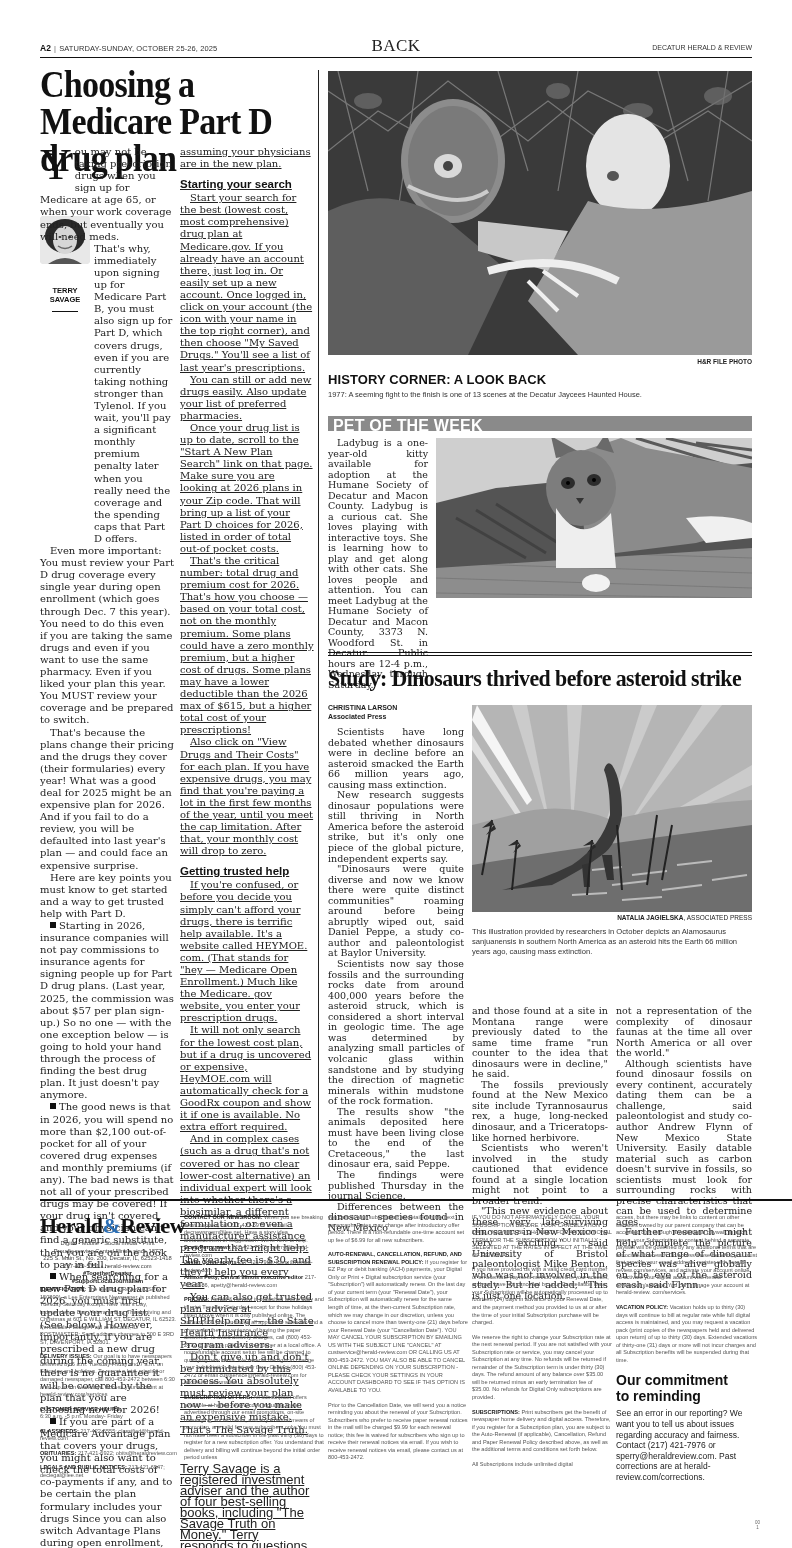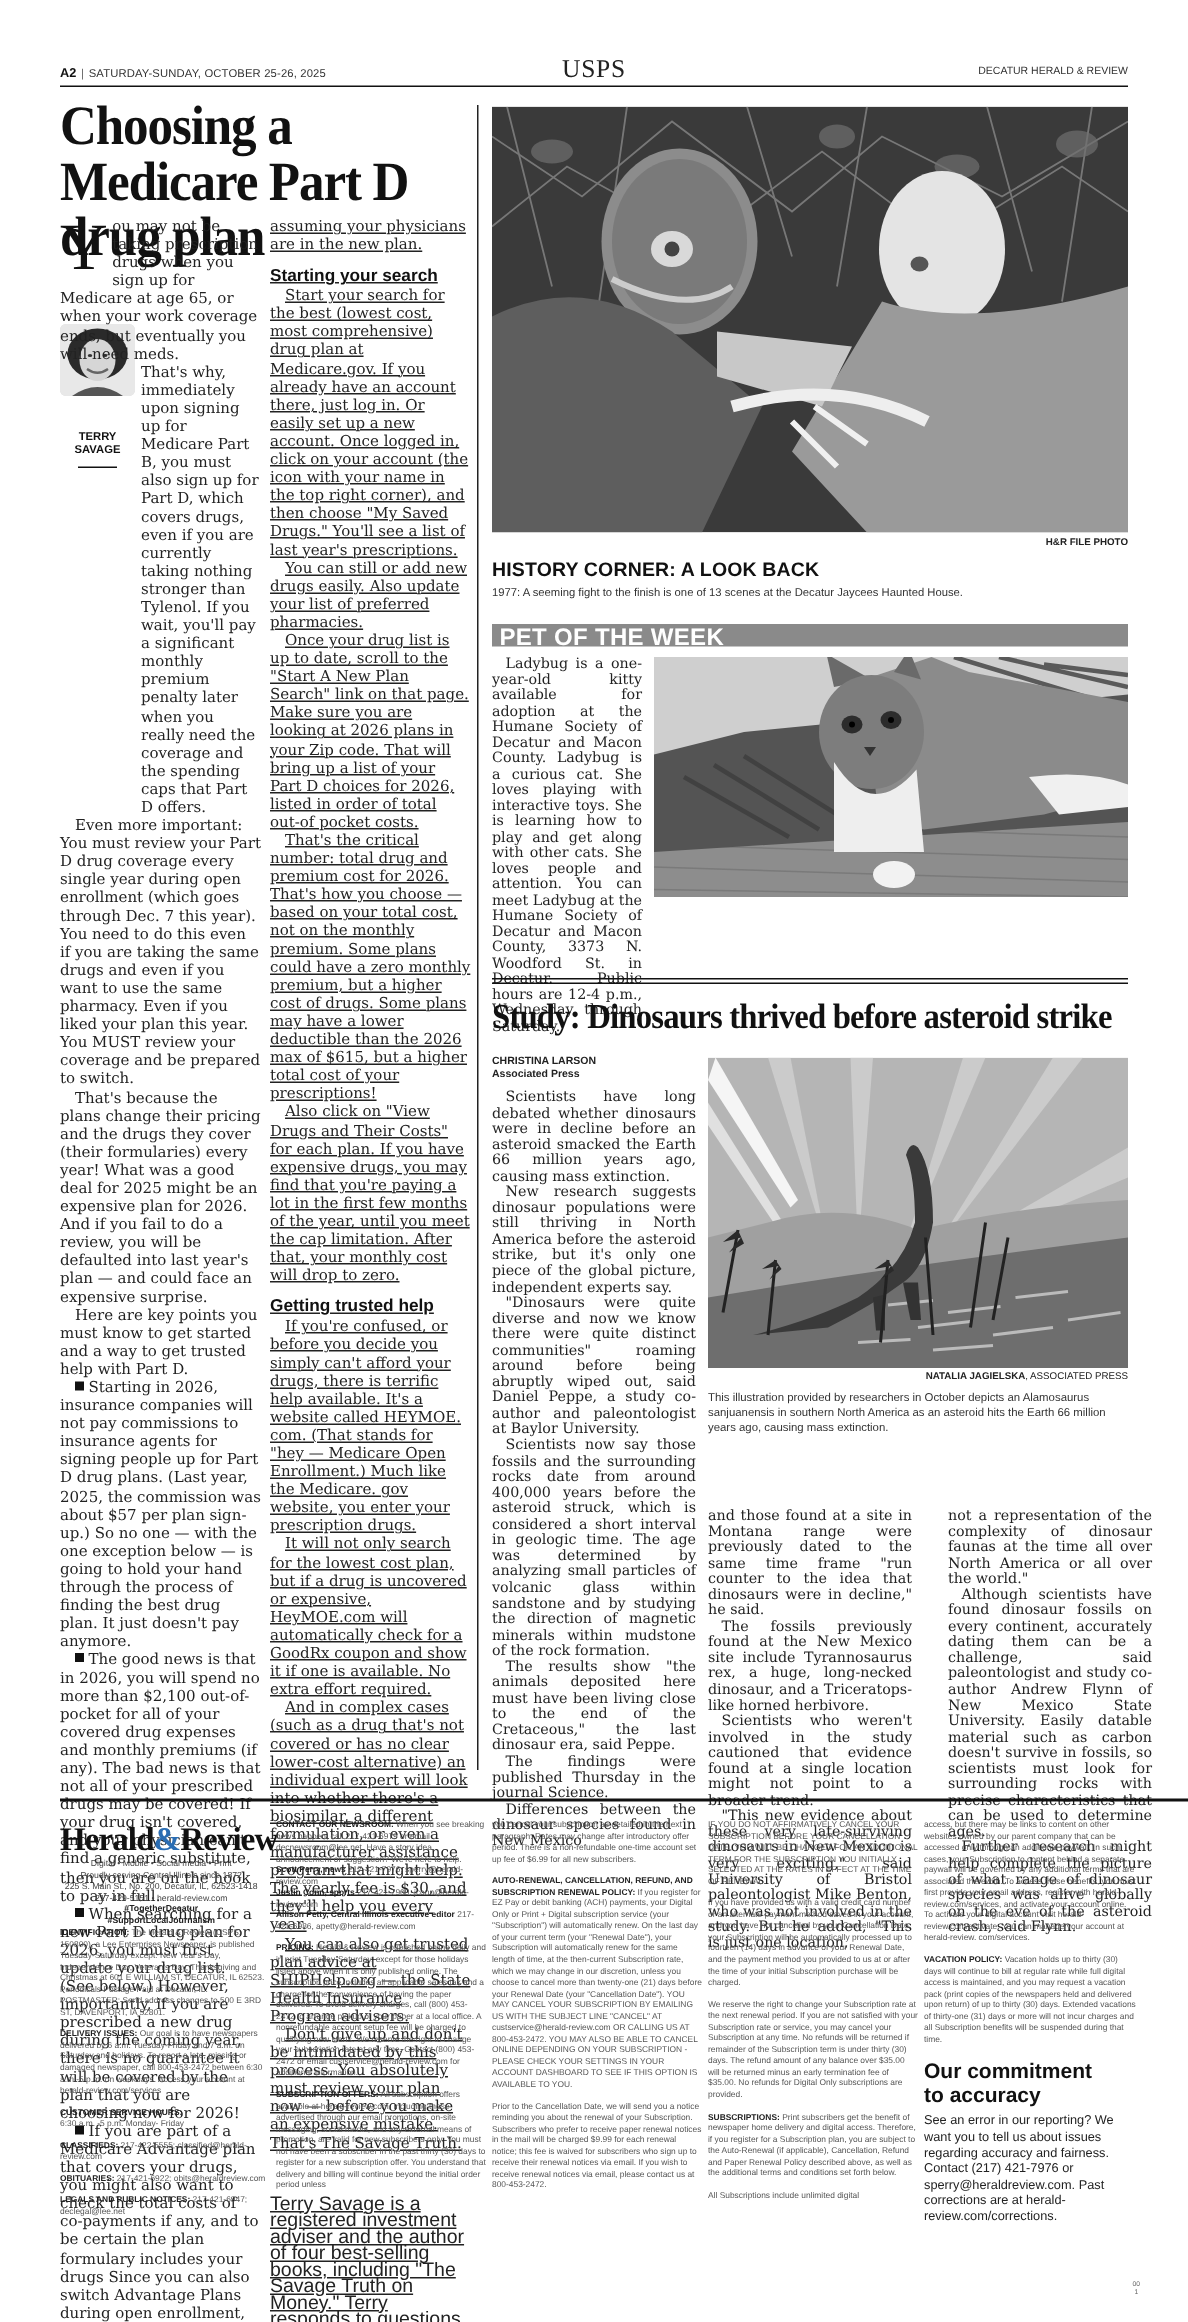--- a/index.html
+++ b/index.html
@@ -43,21 +43,21 @@
 
   .double-rule { position: absolute; left: 328px; top: 652px; width: 424px; height: 4px; border-top: 1px solid #111; border-bottom: 1px solid #111; }
   .dino-headline { position: absolute; left: 328px; top: 664px; width: 424px; font-family: "Liberation Serif", serif; font-weight: bold; font-size: 23.5px; line-height: 28px; letter-spacing: -0.6px; color: #111; white-space: nowrap; transform: scaleX(0.93); transform-origin: left top; }
   .byline { position: absolute; left: 328px; top: 703px; font-family: "Liberation Sans", sans-serif; font-size: 7px; line-height: 9px; color: #222; }
   .byline b { font-weight: 900; }
   .dcol { position: absolute; font-size: 9.5px; line-height: 10.55px; text-align: justify; color: #222; }
   .dcol p { text-indent: 9px; }
   .dcol p.cont { text-indent: 0; }
   .dcol1 { left: 328px; top: 727px; width: 136px; }
   .dcol2 { left: 472px; top: 1006px; width: 136px; }
-  .dcol3 { left: 616px; top: 1006px; width: 136px; margin-left: 16px; }
+  .dcol3 { left: 616px; top: 1006px; width: 136px; }
   .dino-caption { position: absolute; left: 472px; top: 927px; width: 280px; font-family: "Liberation Sans", sans-serif; font-size: 7.6px; line-height: 10px; color: #333; }
 
   
   .footer-rule { position: absolute; left: 40px; top: 1199px; width: 752px; height: 2px; background: #111; }
   .logo { position: absolute; left: 40px; top: 1213px; width: 135px; font-family: "Liberation Serif", serif; font-weight: bold; font-size: 22px; letter-spacing: -0.6px; color: #111; white-space: nowrap; }
   .logo .amp { color: #2a6db3; }
   .logo-tag { position: absolute; left: 40px; top: 1240px; width: 135px; text-align: center; font-family: "Liberation Sans", sans-serif; font-size: 5.8px; line-height: 7.6px; color: #444; }
   .logo-tag b { color: #222; }
   .fcol { position: absolute; font-family: "Liberation Sans", sans-serif; font-size: 5.6px; line-height: 7.55px; color: #555; }
   .fcol b { color: #222; font-weight: 900; }
@@ -72,21 +72,21 @@
   .page-code { position: absolute; left: 755px; top: 1520px; font-family: "Liberation Sans", sans-serif; font-size: 4.5px; line-height: 5px; color: #666; text-align: center; }
   .stray-dot { position: absolute; left: 41px; top: 1512px; width: 1px; height: 1px; background: #333; }
 </style>
 </head>
 <body>
 
 <header class="masthead">
   <div class="mh-left">
     <b>A2</b><span class="sep">|</span><span>SATURDAY-SUNDAY, OCTOBER 25-26, 2025</span>
   </div>
-  <div class="mh-center">USPS</div>
+  <div class="mh-center">BACK</div>
   <div class="mh-right">DECATUR HERALD &amp; REVIEW</div>
 </header>
 
 <h1 class="headline">Choosing a Medicare Part D drug plan</h1>
 
 <div class="author-photo">
   <svg width="50" height="48" viewBox="0 0 50 48">
     <rect width="50" height="48" fill="#e8e8e8"></rect>
     <ellipse cx="25" cy="20" rx="20" ry="17" fill="#2a2a2a"></ellipse>
     <ellipse cx="25" cy="24" rx="12" ry="14" fill="#d6d6d6"></ellipse>
@@ -311,21 +311,21 @@
   <div class="blk">We reserve the right to change your Subscription rate at the next renewal period. If you are not satisfied with your Subscription rate or service, you may cancel your Subscription at any time. No refunds will be returned if remainder of the Subscription term is under thirty (30) days. The refund amount of any balance over $35.00 will be returned minus an early termination fee of $35.00. No refunds for Digital Only subscriptions are provided.</div>
   <div class="blk"><b>SUBSCRIPTIONS:</b><span> Print subscribers get the benefit of newspaper home delivery and digital access. Therefore, if you register for a Subscription plan, you are subject to the Auto-Renewal (if applicable), Cancellation, Refund and Paper Renewal Policy described above, as well as the additional terms and conditions set forth below.</span></div>
   <div class="blk">All Subscriptions include unlimited digital</div>
 </div>
 
 <div class="fcol f5">
   <div class="blk">access, but there may be links to content on other websites owned by our parent company that can be accessed only through an additional paywall. In such cases, your Subscription to content behind a separate paywall will be governed by any additional terms that are associated therewith. To access these benefits, you must first provide your email address, register with herald-review.com/services, and activate your account online. To activate your digital account visit herald-review.com/activate. You can manage your account at herald-review. com/services.</div>
   <div class="blk"><b>VACATION POLICY:</b><span> Vacation holds up to thirty (30) days will continue to bill at regular rate while full digital access is maintained, and you may request a vacation pack (print copies of the newspapers held and delivered upon return) of up to thirty (30) days. Extended vacations of thirty-one (31) days or more will not incur charges and all Subscription benefits will be suspended during that time.</span></div>
   <h3 class="accuracy-title">
     <span style="display:block;">Our commitment</span>
-    <span style="display:block;">to accuracy</span>
+    <span style="display:block;">to reminding</span>
   </h3>
   <p class="accuracy-text">See an error in our reporting? We want you to tell us about issues regarding accuracy and fairness. Contact (217) 421-7976 or sperry@heraldreview.com. Past corrections are at herald-review.com/corrections.</p>
 </div>
 
 <div class="page-code">
   <div>00</div>
   <div>1</div>
 </div>
 <div class="stray-dot"></div>
 

